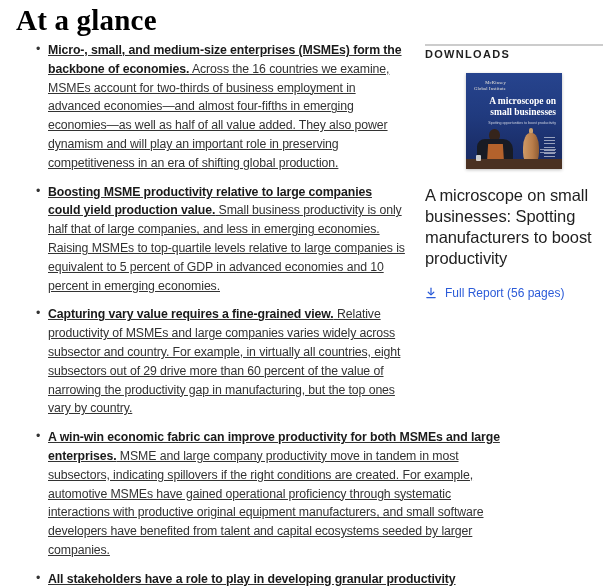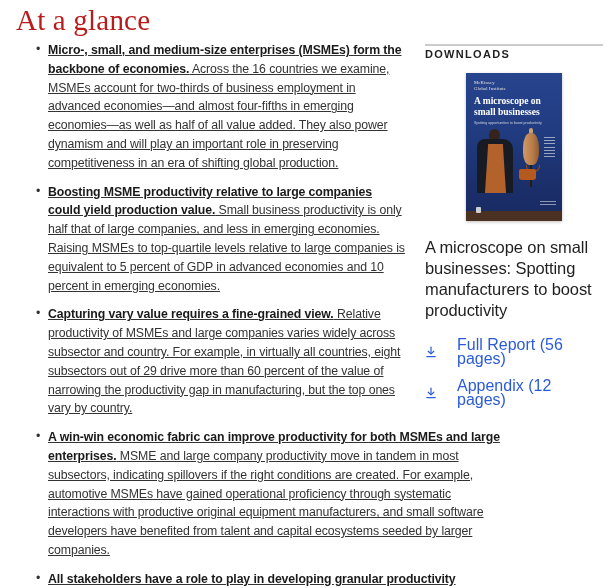--- a/index.html
+++ b/index.html
@@ -7,21 +7,21 @@
     width:612px;height:588px;background:#ffffff;overflow:hidden;
     font-family:"Liberation Sans","DejaVu Sans",sans-serif;
     -webkit-font-smoothing:antialiased;
   }
   .page{position:relative;width:612px;height:588px;background:#fff;}
 
   
   h1.page-title{
     margin:0;padding:3px 0 0 16px;
     font-family:"Liberation Serif","DejaVu Serif",serif;
-    font-size:29px;line-height:35px;font-weight:400;color:#b91c1c;
+    font-size:29px;line-height:35px;font-weight:700;color:#000000;
     letter-spacing:.2px;
   }
 
   
   .content{margin:3px 0 0 16px;width:489px;}
   .sidebar-space{float:right;width:100px;height:366px;}
   ul.bullets{
     margin:0;padding:0 0 0 32px;list-style:none;
     font-size:12.3px;line-height:18.8px;color:#333;letter-spacing:-.1px;
   }
@@ -35,24 +35,25 @@
   
   .sidebar{position:absolute;left:425px;top:44px;width:178px;}
   .rule{height:2px;background:#cccccc;}
   .downloads-heading{
     margin-top:2px;font-size:11px;font-weight:700;
     letter-spacing:1.3px;color:#1f1f1f;line-height:13px;
   }
 
   
   .cover{
-    display:block;width:96px;height:148px;margin:12px auto 8px;position:relative;
+    display:block;width:96px;height:96px;margin:12px auto 8px;position:relative;
     overflow:hidden;cursor:pointer;
     background:linear-gradient(180deg,#27448e 0%,#203a7e 45%,#1b2f6b 75%,#182a61 100%);
     box-shadow:0 1px 3px rgba(0,0,0,.25);
+    text-align:right;
   }
   .cover-brand{
     position:absolute;top:7px;left:8px;
     font-family:"Liberation Serif","DejaVu Serif",serif;
     font-size:4.6px;line-height:5.6px;color:#ece7dc;letter-spacing:.2px;
   }
   .cover-brand span{display:block;}
   .cover-title{
     position:absolute;top:23px;left:8px;right:6px;
     font-family:"Liberation Serif","DejaVu Serif",serif;
@@ -80,22 +81,22 @@
     background:repeating-linear-gradient(180deg,rgba(255,255,255,.55) 0 1px,transparent 1px 3.2px);}
   .ph-mark{left:74px;bottom:14px;width:16px;height:6px;
     background:repeating-linear-gradient(180deg,rgba(255,255,255,.5) 0 1px,transparent 1px 3px);}
 
   
   .report-title{
     margin-top:16px;font-size:16.5px;line-height:21px;color:#1f1f1f;
     letter-spacing:-.1px;
   }
   a.dl-link{
-    display:flex;align-items:center;gap:20px;margin-top:13px;
-    color:#2b5bd8;font-size:16px;line-height:14px;text-decoration:none;cursor:pointer;justify-content:center;
+    display:flex;align-items:center;gap:8px;margin-top:13px;
+    color:#2b5bd8;font-size:12px;line-height:14px;text-decoration:none;cursor:pointer;
   }
   a.dl-link:first-of-type{margin-top:17px;}
   .dl-icon{flex:0 0 auto;display:block;}
 </style>
 </head>
 <body>
 
 <div class="page">
 
   <h1 class="page-title">At a glance</h1>
@@ -139,23 +140,15 @@
     <div class="report-title">A microscope on small businesses: Spotting manufacturers to boost productivity</div>
 
     <a class="dl-link">
       <svg class="dl-icon" width="12" height="12" viewBox="0 0 12 12" fill="none" stroke="#2b5bd8" stroke-width="1.2" stroke-linecap="round" stroke-linejoin="round">
         <path d="M6 1.2v6.2"></path>
           <path d="M3.2 5.2 6 7.9 8.8 5.2"></path>
           <path d="M1.8 10.6h8.4"></path>
       </svg>
       <span>Full Report (56 pages)</span>
     </a>
-    <a class="dl-link">
-      <svg class="dl-icon" width="12" height="12" viewBox="0 0 12 12" fill="none" stroke="#2b5bd8" stroke-width="1.2" stroke-linecap="round" stroke-linejoin="round">
-        <path d="M6 1.2v6.2"></path>
-          <path d="M3.2 5.2 6 7.9 8.8 5.2"></path>
-          <path d="M1.8 10.6h8.4"></path>
-      </svg>
-      <span>Appendix (12 pages)</span>
-    </a>
   </aside>
 
 </div>
 
 </body></html>

